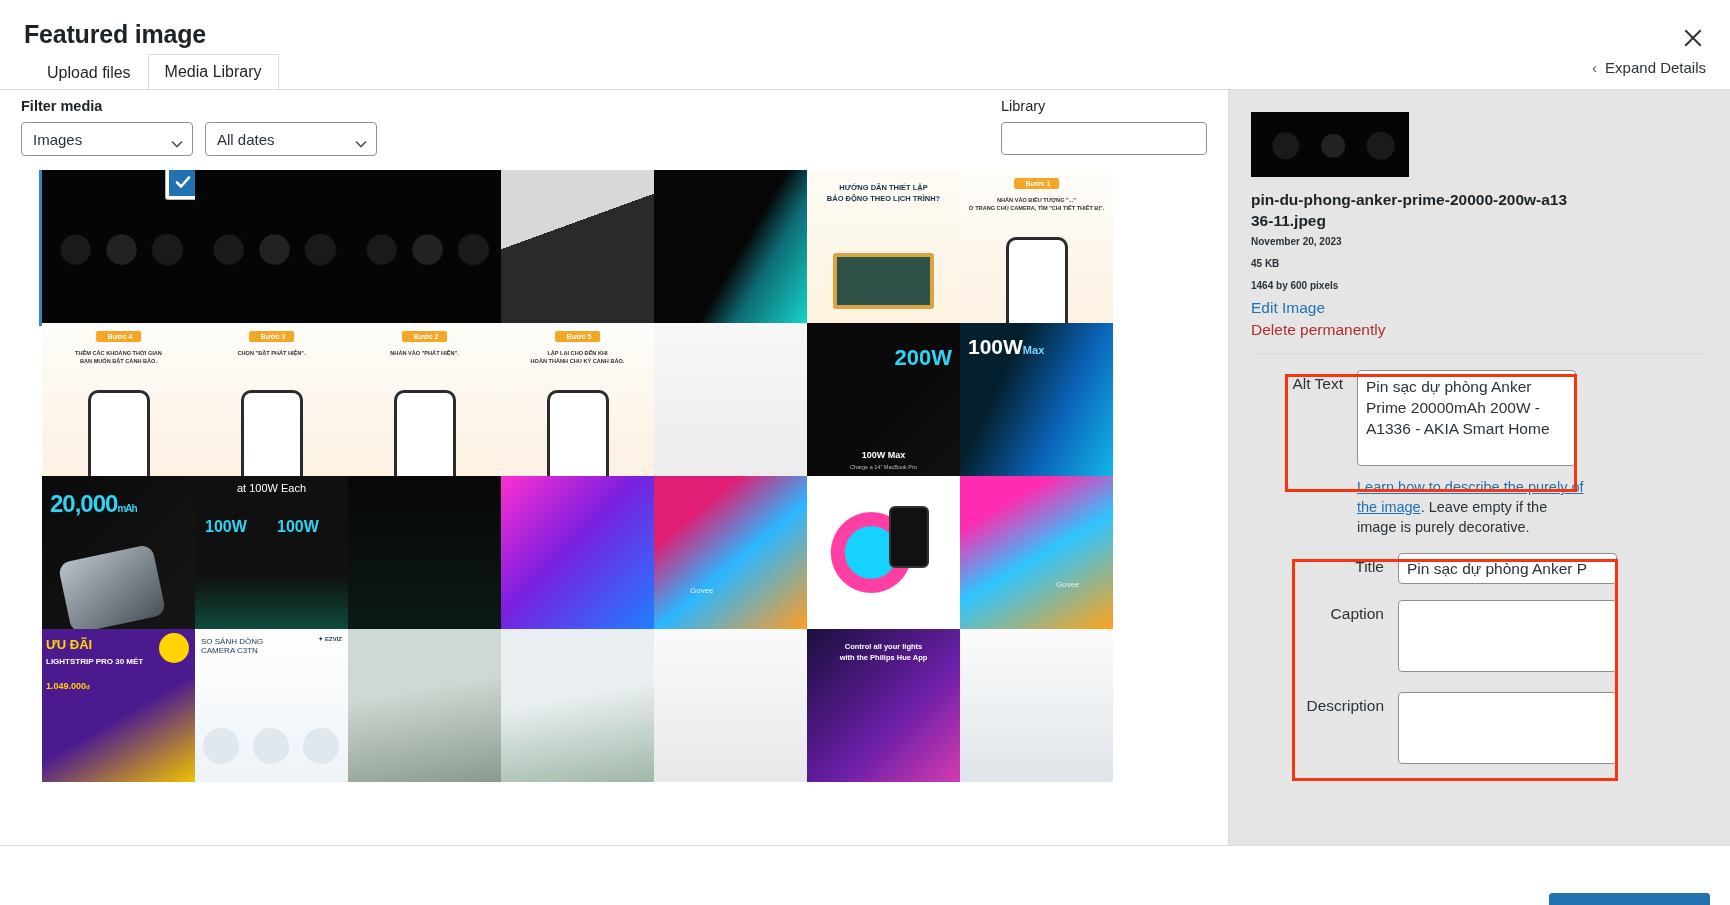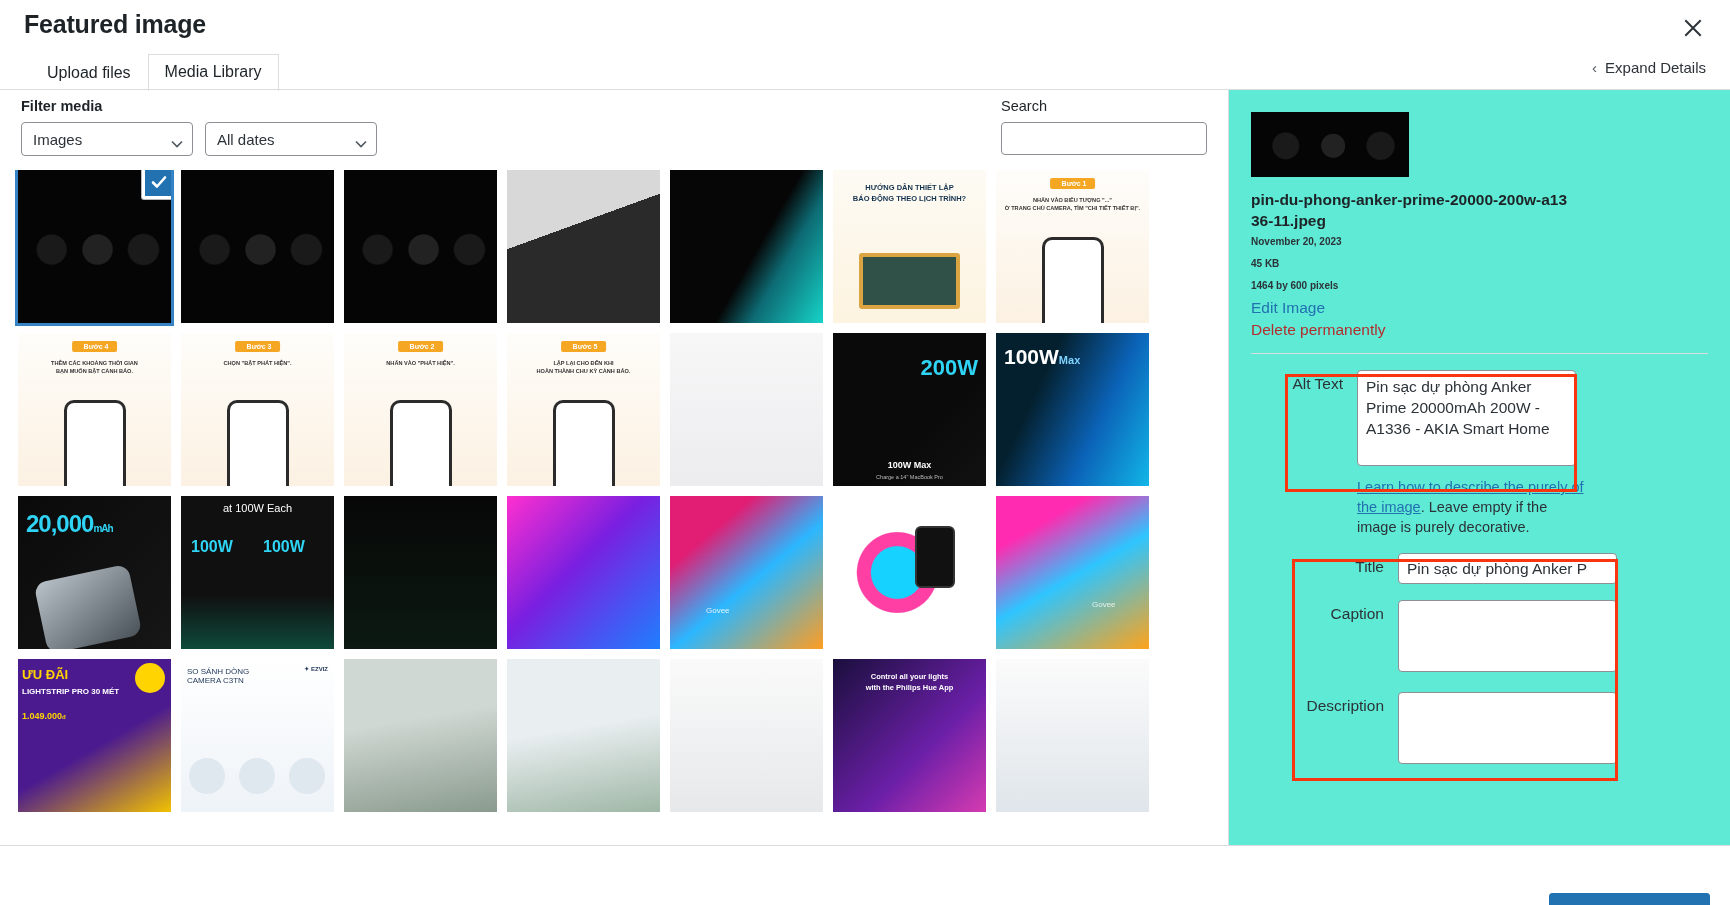--- a/index.html
+++ b/index.html
@@ -8,21 +8,21 @@
     width: 1730px; height: 905px;
     overflow: hidden;
     background: #fff;
     font-family: "Liberation Sans", sans-serif;
     color: #1e1e1e;
   }
   .modal { position: relative; width: 1730px; height: 905px; background: #fff; }
 
   
   .modal-header {
-    position: absolute; top: 2px; left: 0; right: 0; height: 54px;
+    position: absolute; top: 12px; left: 0; right: 0; height: 54px;
   }
   .modal-title {
     position: absolute; left: 24px; top: 8px;
     font-size: 25px; font-weight: 700; letter-spacing: -0.2px; color: #1d2327;
   }
   .close-btn {
     position: absolute; right: 16px; top: 6px;
     width: 42px; height: 42px; border: none; background: transparent;
     cursor: pointer; color: #2c3338; display: flex; align-items: center; justify-content: center;
   }
@@ -77,21 +77,21 @@
     position: absolute; left: 1001px; top: 30px; width: 206px; height: 33px;
     border: 1px solid #8c8f94; border-radius: 4px; background: #fff;
     font-size: 15px; padding: 0 9px; font-family: "Liberation Sans", sans-serif;
   }
 
   
   .grid-area {
     position: absolute; top: 170px; left: 0; width: 1228px; bottom: 0;
     overflow: hidden; padding: 0 18px;
   }
-  .grid { display: flex; flex-wrap: wrap; gap: 10px; }
+  .grid { display: flex; flex-wrap: wrap; gap: 0; margin-left: 24px; }
   .tile {
     width: 153px; height: 153px; position: relative; cursor: pointer;
     background: #f0f0f1; overflow: hidden;
     box-shadow: inset 0 0 0 1px rgba(0,0,0,.08);
   }
   .tile .thumb {
     position: absolute; inset: 0; background-size: cover; background-position: center;
   }
   .tile.selected {
     outline: 4px solid #3582c4; outline-offset: -1px;
@@ -100,21 +100,21 @@
     position: absolute; top: -5px; right: -5px; width: 34px; height: 34px;
     background: #2271b1; border: 3px solid #fff; border-radius: 2px;
     display: flex; align-items: center; justify-content: center; z-index: 4;
     box-shadow: 0 0 0 1px #b4b9be;
   }
   .tile .check svg { width: 20px; height: 20px; color: #fff; }
 
   
   .sidebar {
     position: absolute; top: 90px; right: 0; width: 502px; bottom: 60px;
-    background: #5eead4; border-left: 1px solid #dcdcde;
+    background: #e5e5e5; border-left: 1px solid #dcdcde;
     padding: 22px 22px 10px 22px; overflow: hidden;
   }
   .att-thumb {
     width: 158px; height: 65px; background: #000; margin-bottom: 12px;
     background-size: cover; background-position: center;
     position: relative; overflow: hidden;
   }
   .att-filename {
     font-size: 15.5px; font-weight: 700; color: #1d2327; line-height: 21px;
     word-break: break-all; max-width: 320px;
@@ -209,21 +209,21 @@
       <select class="wp-select">
         <option>All dates</option>
       </select>
       <span class="select-arrow">
         <svg viewBox="0 0 12 8" fill="none" stroke="currentColor" stroke-width="1.6">
             <path d="M1 1.5 L6 6.5 L11 1.5"></path>
           </svg>
       </span>
     </div>
 
-    <div class="search-label">Search</div>
+    <div class="search-label">Library</div>
     <input class="search-input" type="text" placeholder="" style="">
   </div>
 
   <div class="grid-area">
     <div class="grid" id="media-grid">
         <div class="tile selected" title="100W Max power delivery diagram">
           <div class="thumb" style="background:#050505;background-image:radial-gradient(circle at 22% 52%, #1a1a1a 0 10%, transparent 11%),radial-gradient(circle at 52% 52%, #222 0 13%, transparent 14%),radial-gradient(circle at 82% 52%, #1a1a1a 0 10%, transparent 11%);"></div>
           <span class="check">
             <svg viewBox="0 0 20 20" fill="none" stroke="currentColor" stroke-width="2.6" stroke-linecap="round" stroke-linejoin="round">
               <path d="M4 10.5 L8 14.5 L16 5.5"></path>

